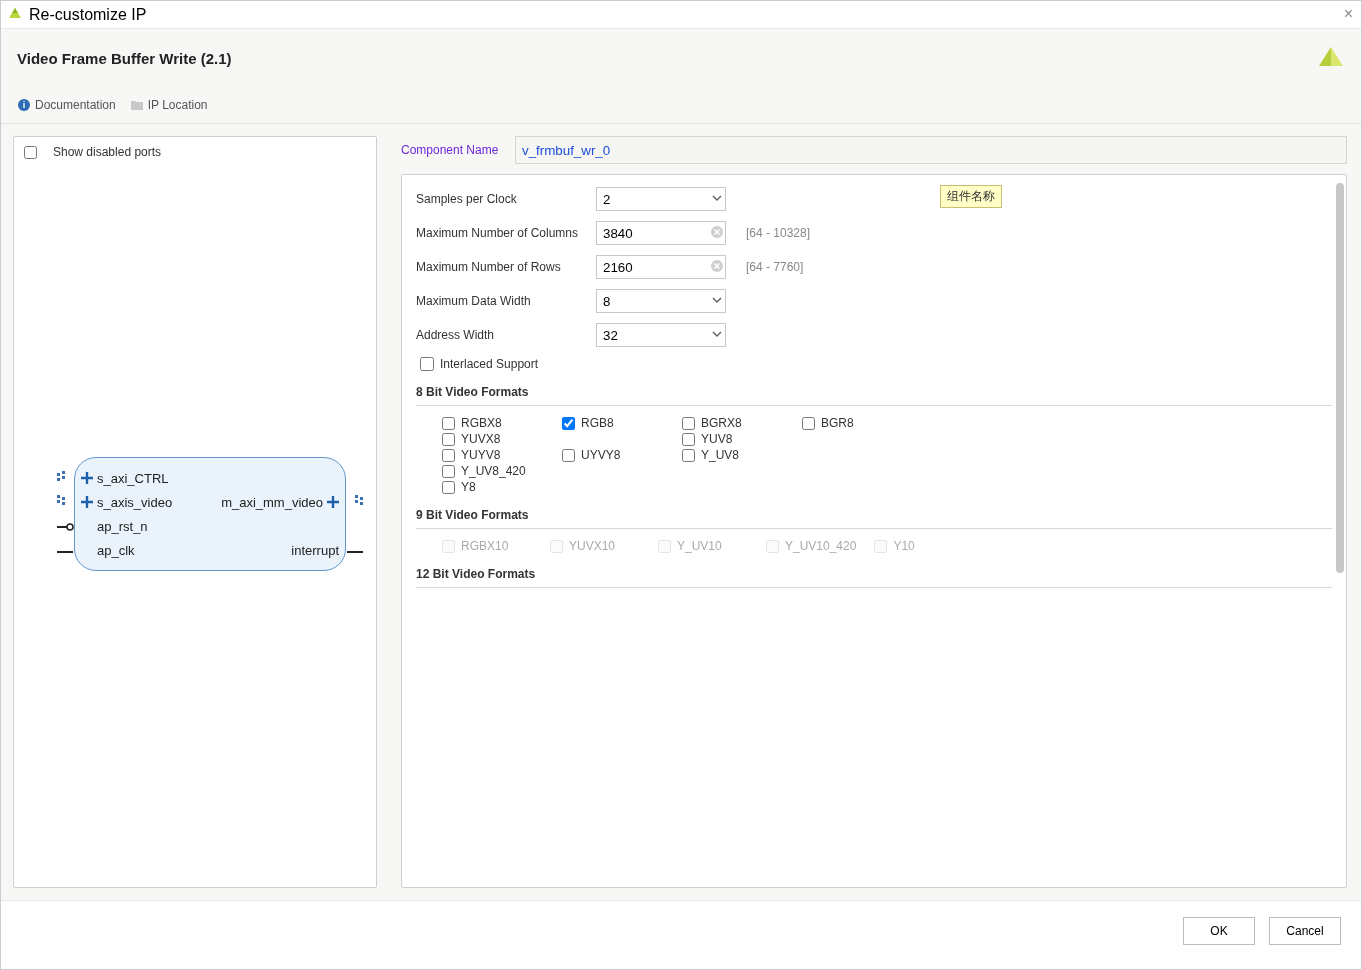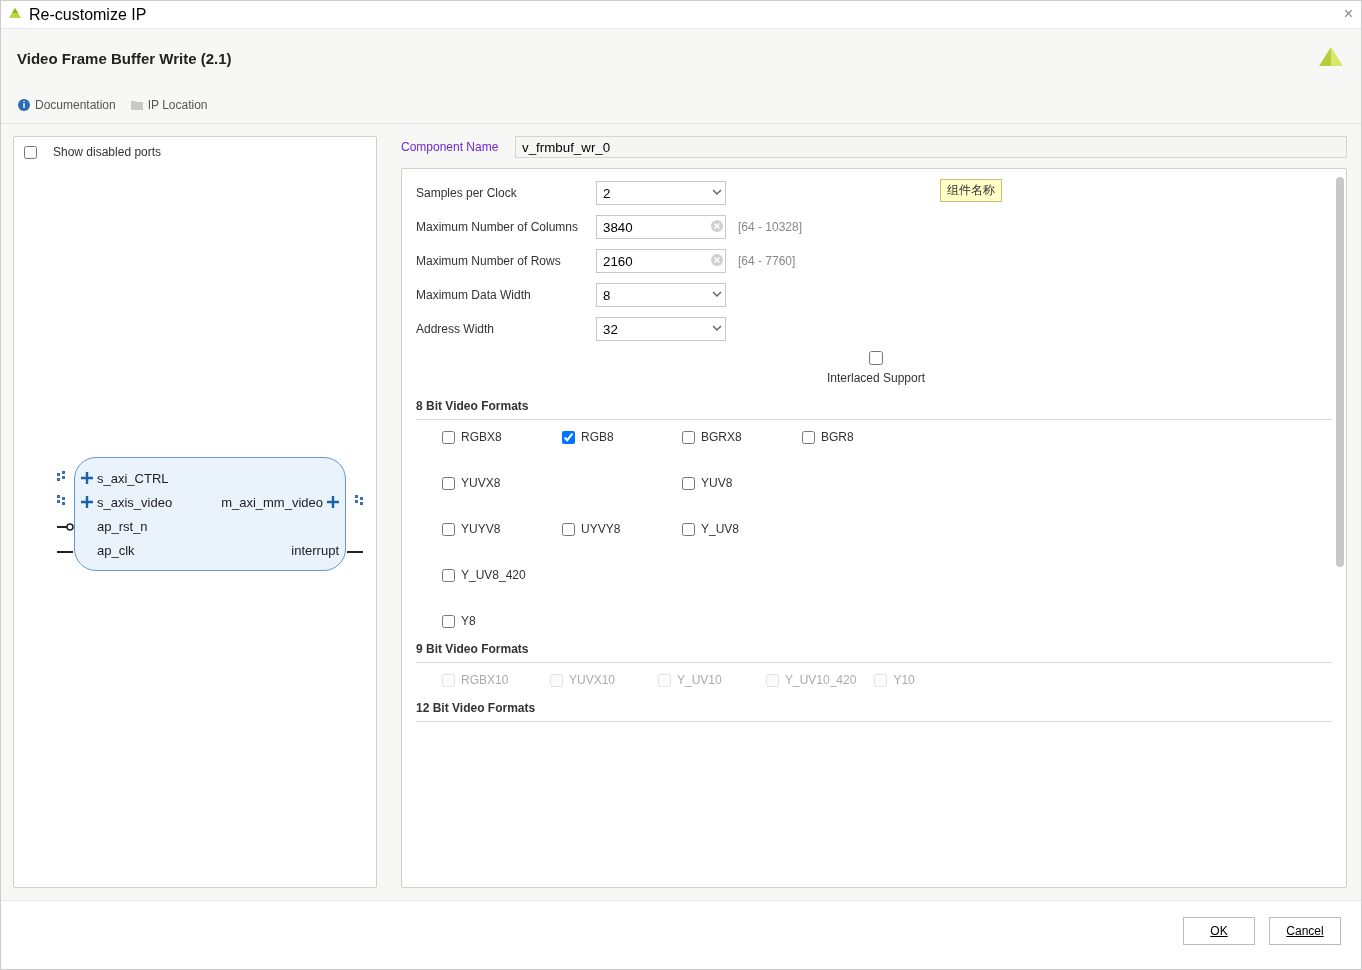--- a/index.html
+++ b/index.html
@@ -30,49 +30,49 @@
 .port-left { justify-content: flex-start; gap: 4px; }
 .port-both { justify-content: space-between; }
 .port-plus { width: 12px; height: 12px; display: inline-flex; align-items: center; justify-content: center; }
 .ext-stub { position: absolute; width: 18px; }
 .ext-stub.left { left: -18px; }
 .ext-stub.right { right: -18px; }
 
 .right-panel { flex: 1; display: flex; flex-direction: column; gap: 10px; padding-right: 2px; }
 .comp-name-row { display: flex; align-items: center; gap: 10px; }
 .comp-name-row label { width: 104px; color: #6d28d9; }
-.comp-name-row input { flex: 1; height: 22px; background: #f5f5f3; border: 1px solid #d6d6d4; padding: 0 6px; color: #000000; }
+.comp-name-row input { flex: 1; height: 28px; background: #f5f5f3; border: 1px solid #d6d6d4; padding: 0 6px; color: #1d4ed8; }
 
 .config-panel { flex: 1; background: #fff; border: 1px solid #d0d0d0; border-radius: 2px; position: relative; overflow: hidden; }
 .config-scroll { position: absolute; inset: 0; overflow-y: scroll; padding: 12px 14px; }
 .scrollbar-fake { position: absolute; right: 2px; top: 8px; width: 8px; height: 390px; background: #c8c8c8; border-radius: 4px; }
 
 .form-grid { display: flex; flex-direction: column; gap: 10px; margin-bottom: 10px; position: relative; }
 .tooltip-badge { position: absolute; right: 330px; top: -2px; background: #fffec7; border: 1px solid #c8c070; padding: 2px 6px; font-size: 12px; color: #333; }
 .frow { display: flex; align-items: center; gap: 10px; }
 .frow label { width: 170px; color: #333; }
 .sel, .txt { width: 130px; height: 24px; border: 1px solid #c8c8c8; padding: 0 6px; background: #fff; }
 .sel { appearance: none; background: #fff; }
 .sel-wrap { position: relative; width: 132px; }
 .sel-wrap .caret { position: absolute; right: 6px; top: 5px; pointer-events: none; }
 .txt-wrap { position: relative; width: 132px; }
 .txt-wrap .clear { position: absolute; right: 4px; top: 4px; width: 14px; height: 14px; }
-.range-hint { color: #888; margin-left: 0; }
-
-.chk { display: flex; align-items: center; gap: 6px; flex-direction: column; }
+.range-hint { color: #888; margin-left: 8px; }
+
+.chk { display: flex; gap: 6px; }
 .chk input { width: 14px; height: 14px; }
 
 .section-title { font-weight: bold; color: #333; margin-top: 14px; margin-bottom: 6px; }
 .section-hr { border: none; border-top: 1px solid #d6d6d6; margin-bottom: 10px; }
 .fmt-item { display: flex; align-items: center; gap: 6px; color: #333; min-width: 90px; }
 .fmt-item.disabled { color: #aaa; }
 .fmt-item input[disabled] { opacity: 0.6; }
 
 .footer { height: 60px; display: flex; align-items: center; justify-content: flex-end; gap: 14px; padding: 0 20px; background: #fff; border-top: 1px solid #e8e8e8; }
-.footer button { width: 72px; height: 28px; background: #fff; border: 1px solid #bcbcbc; cursor: pointer; font-size: 12px; text-decoration: underline; }
+.footer button { width: 72px; height: 28px; background: #fff; border: 1px solid #bcbcbc; cursor: pointer; font-size: 12px; }
 </style>
 </head>
 <body>
 
 <div class="titlebar">
   <span class="app-icon">
     <svg viewBox="0 0 16 16">
         <path d="M8 1 L14 11 L2 11 Z" fill="#b7d63f"></path>
         <path d="M8 1 L11 6 L5 6 Z" fill="#8cba1e"></path>
       </svg>
@@ -259,21 +259,21 @@
           </div>
 
           <label class="chk" style="margin-left:4px">
             <input type="checkbox" style="">
             <span>Interlaced Support</span>
           </label>
         </div>
 
         <div class="section-title">8 Bit Video Formats</div>
         <hr class="section-hr">
-        <div style="padding-left:26px;display:flex;flex-direction:column;gap:32px;margin-bottom:8px">
+        <div style="padding-left:26px;display:flex;flex-direction:column;gap:2px;margin-bottom:8px">
           <div style="display:flex;gap:30px">
             <label class="fmt-item">
                 <input type="checkbox" style="">
                 <span>RGBX8</span>
               </label>
             <label class="fmt-item">
                 <input type="checkbox" checked="" style="">
                 <span>RGB8</span>
               </label>
             <label class="fmt-item">

